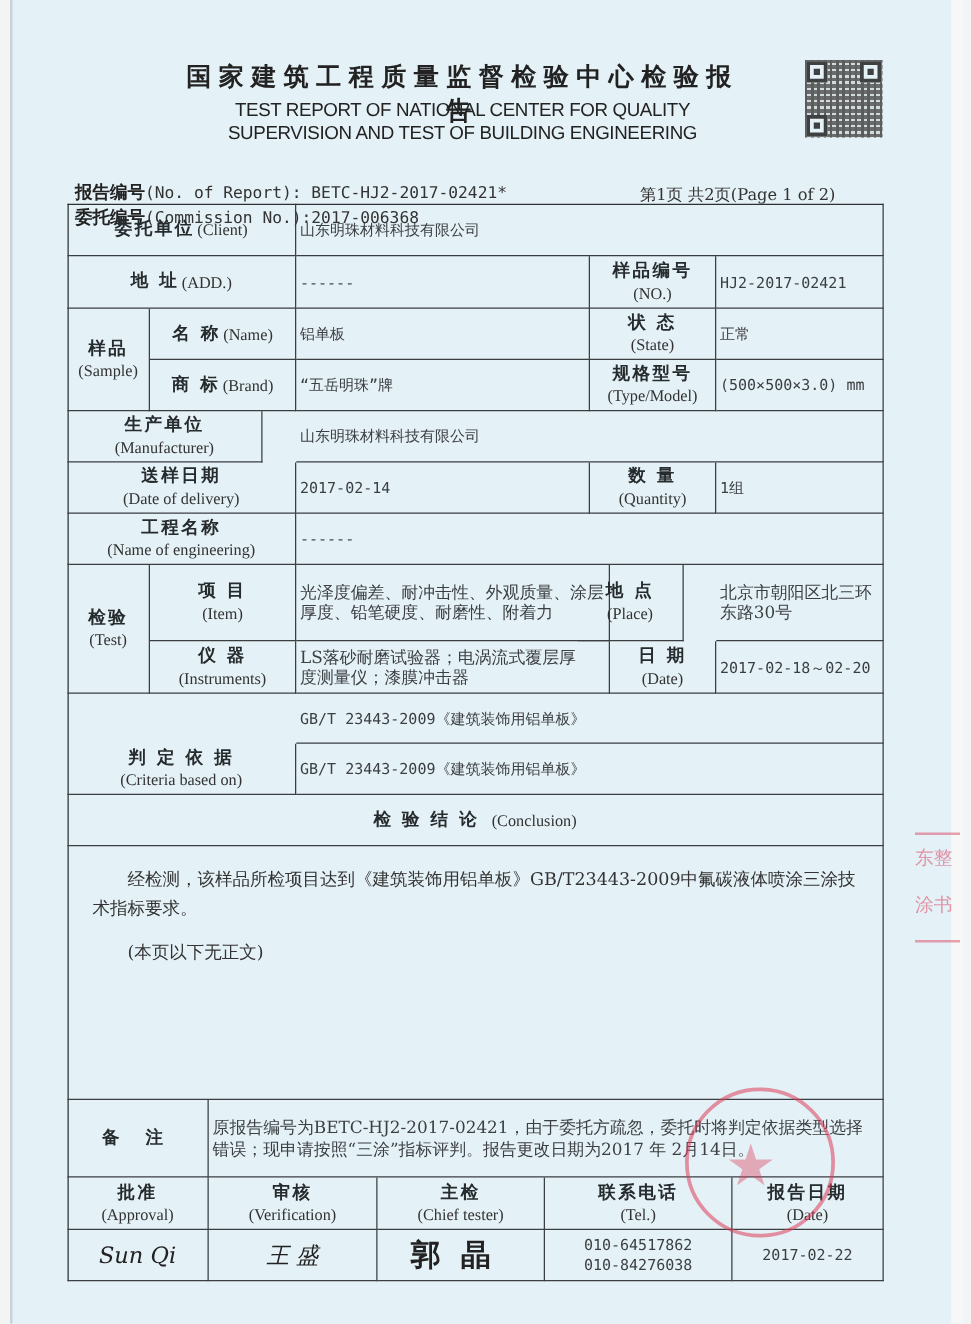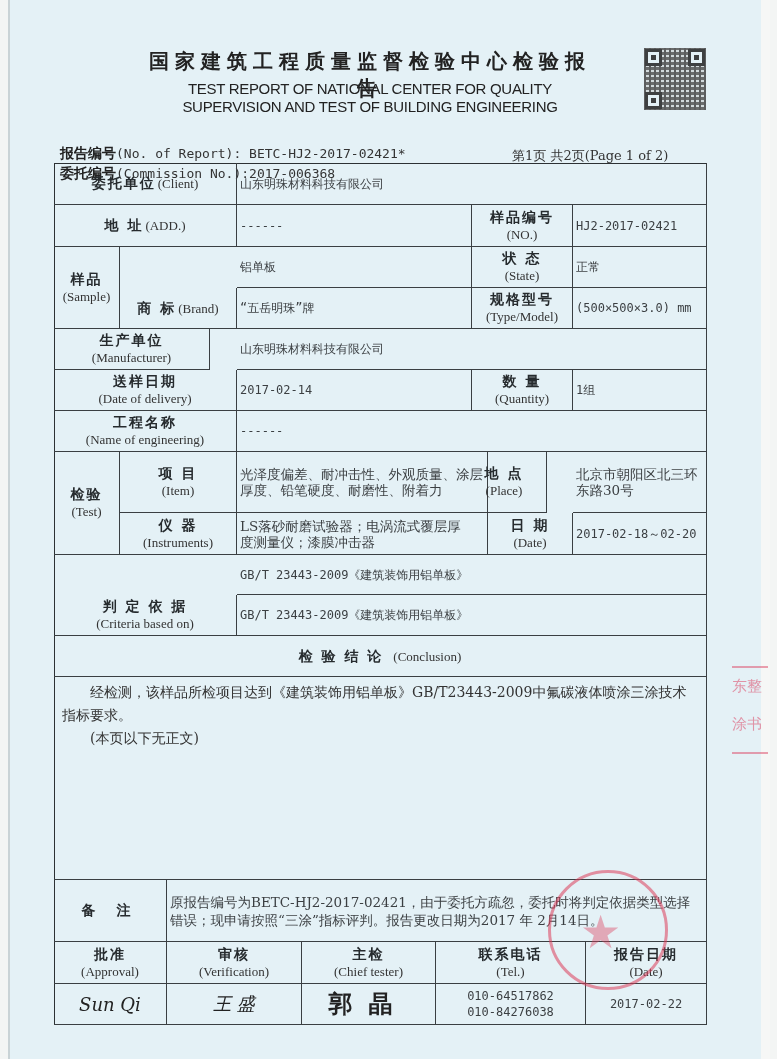--- a/index.html
+++ b/index.html
@@ -74,21 +74,21 @@
     padding-left: 3px; font-size: 12px; color: #3b3f42; line-height: 16px;
     font-family: "DejaVu Sans Mono", "Liberation Mono", monospace;
   }
   .val.big { font-size: 13.5px; font-family: "DejaVu Serif", serif; }
 
   .concl-text {
     position: absolute; left: 0; top: 518px; width: 653px; padding: 0 8px;
     box-sizing: border-box; font-size: 14px; line-height: 23px; color: #333;
     font-family: "DejaVu Serif", serif;
   }
-  .concl-text p { margin: 0; }
+  .concl-text p { margin: 12px; }
   .concl-text .indent { text-indent: 2em; }
 
   .sig {
     font-family: "DejaVu Serif", serif; font-size: 18px; color: #222; font-style: italic;
     justify-content: center;
   }
   .sig.bold { font-weight: bold; font-style: normal; font-size: 24px; letter-spacing: 16px; }
 
   .stamp {
     position: absolute; left: 548px; top: 870px; width: 120px; height: 120px;
@@ -148,20 +148,24 @@
   <div class="cell val" style="left:183px;top:42px;width:235px;height:42px">------</div>
   <div class="cell lbl" style="left:418px;top:42px;width:101px;height:42px">
     <span class="cn">样品编号</span>
       <span class="en">(NO.)</span>
   </div>
   <div class="cell val" style="left:519px;top:42px;width:134px;height:42px">HJ2-2017-02421</div>
 
   <div class="cell lbl" style="left:0;top:84px;width:66px;height:82px">
     <span class="cn">样品</span>
       <span class="en">(Sample)</span>
+  </div>
+  <div class="cell lbl inline" style="left:66px;top:84px;width:117px;height:41px">
+    <span class="cn">名 称</span>
+      <span class="en">(Name)</span>
   </div>
   <div class="cell val" style="left:183px;top:84px;width:235px;height:41px">铝单板</div>
   <div class="cell lbl" style="left:418px;top:84px;width:101px;height:41px">
     <span class="cn">状 态</span>
       <span class="en">(State)</span>
   </div>
   <div class="cell val" style="left:519px;top:84px;width:134px;height:41px">正常</div>
 
   <div class="cell lbl inline" style="left:66px;top:125px;width:117px;height:41px">
     <span class="cn">商 标</span>

